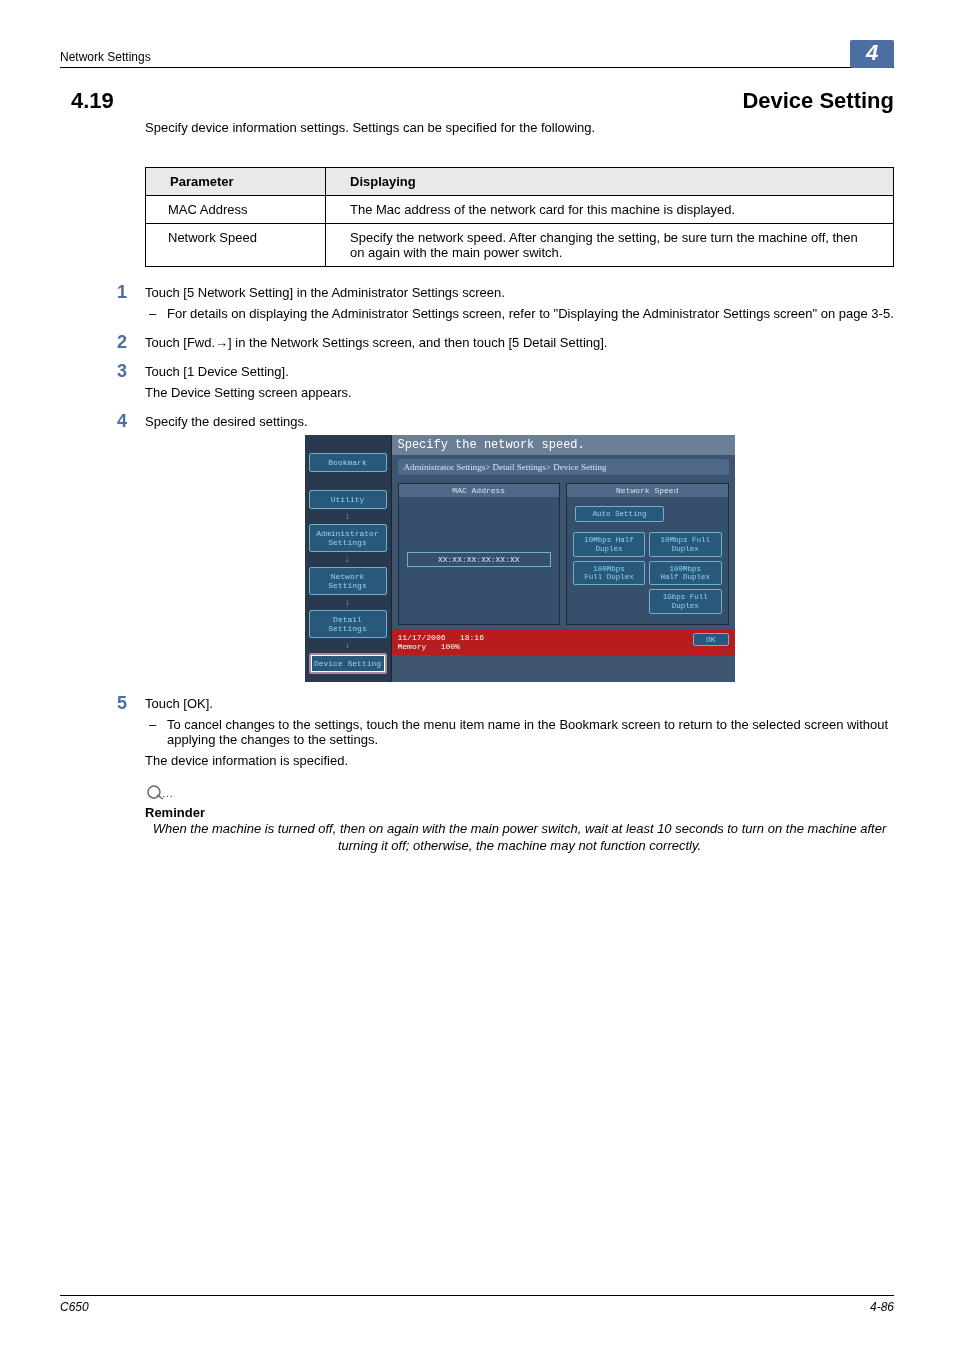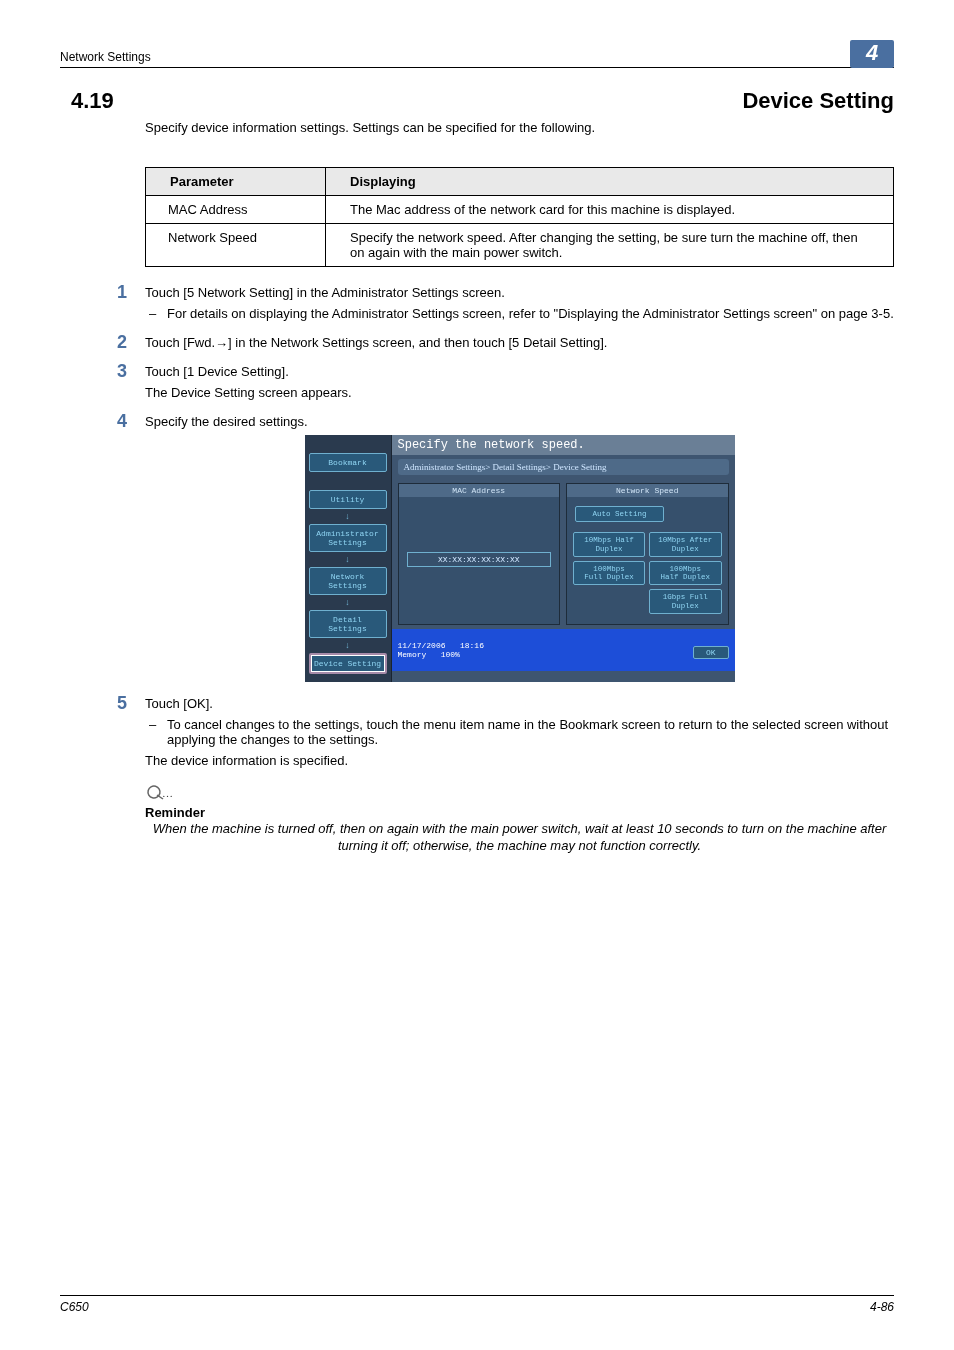--- a/index.html
+++ b/index.html
@@ -250,23 +250,23 @@
     font-size: 7.5px;
     padding: 3px 2px;
     border-radius: 2px;
     line-height: 1.1;
   }
   .du-opt.full { grid-column: 1 / 3; width: 60%; margin-left: 2px;}
   .du-opt.last { grid-column: 2 / 3; }
   .du-footer {
     display: flex;
     justify-content: space-between;
-    align-items: flex-end;
-    background: #1d4ed8;
-    padding: 12px 6px;
+    align-items: flex-start;
+    background: #b91c1c;
+    padding: 4px 6px;
     font-size: 8px;
   }
   .du-ok {
     background: #29597a;
     border: 1px solid #6fb0cf;
     color: #8fd4f2;
     padding: 1px 12px;
     border-radius: 2px;
     font-size: 8px;
   }
@@ -372,21 +372,21 @@
                 <div class="du-pane">
                   <div class="du-pane-hdr">MAC Address</div>
                   <span class="du-mac">XX:XX:XX:XX:XX:XX</span>
                 </div>
                 <div class="du-pane">
                   <div class="du-pane-hdr">Network Speed</div>
                   <div class="du-opts">
                     <div class="du-opt full">Auto Setting</div>
                     <div style="grid-column:1/3;height:2px"></div>
                     <div class="du-opt">10Mbps Half Duplex</div>
-                    <div class="du-opt">10Mbps After Duplex</div>
+                    <div class="du-opt">10Mbps Full Duplex</div>
                     <div class="du-opt" style="white-space:pre-line">100Mbps
 Full Duplex</div>
                     <div class="du-opt" style="white-space:pre-line">100Mbps
 Half Duplex</div>
                     <div class="du-opt last">1Gbps Full Duplex</div>
                   </div>
                 </div>
               </div>
               <div class="du-footer">
                 <span>

